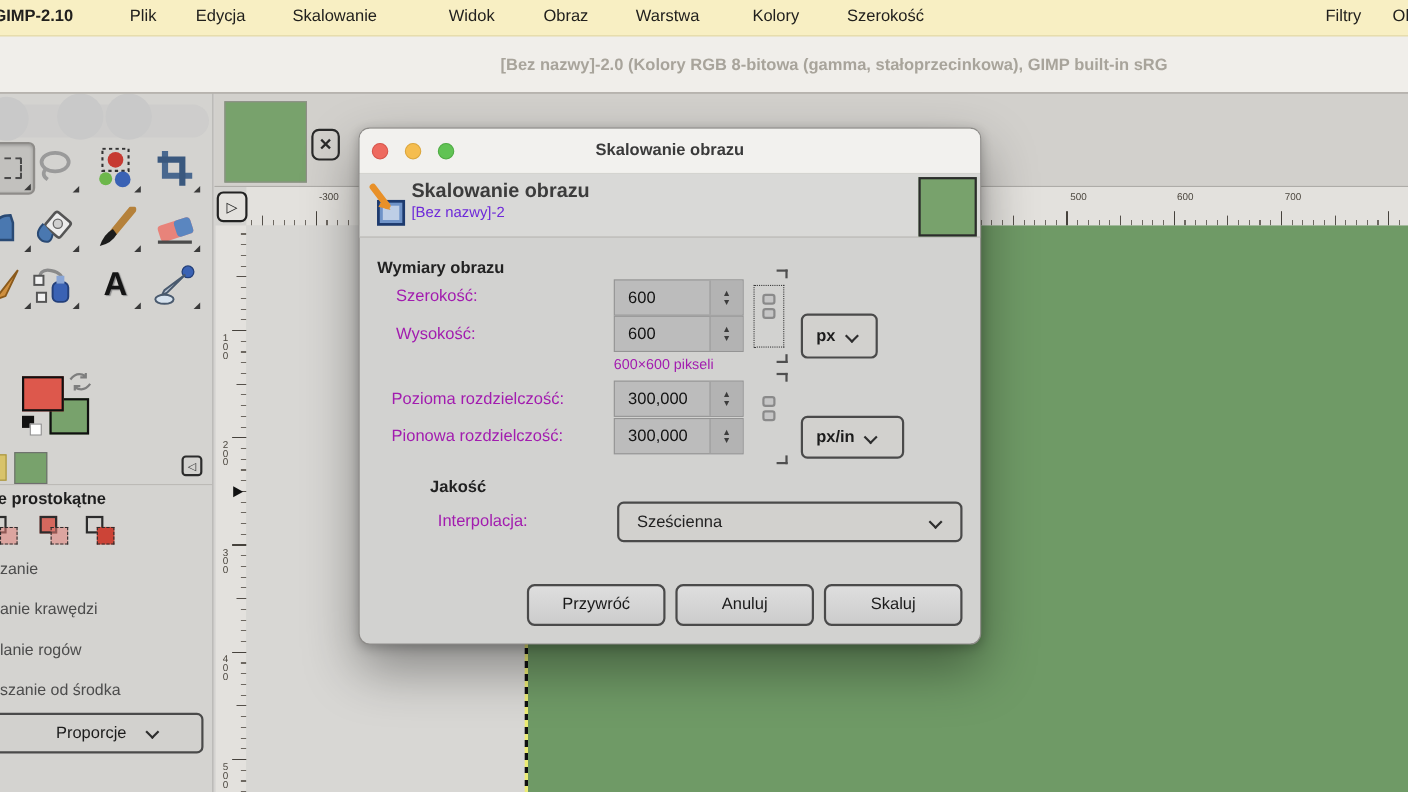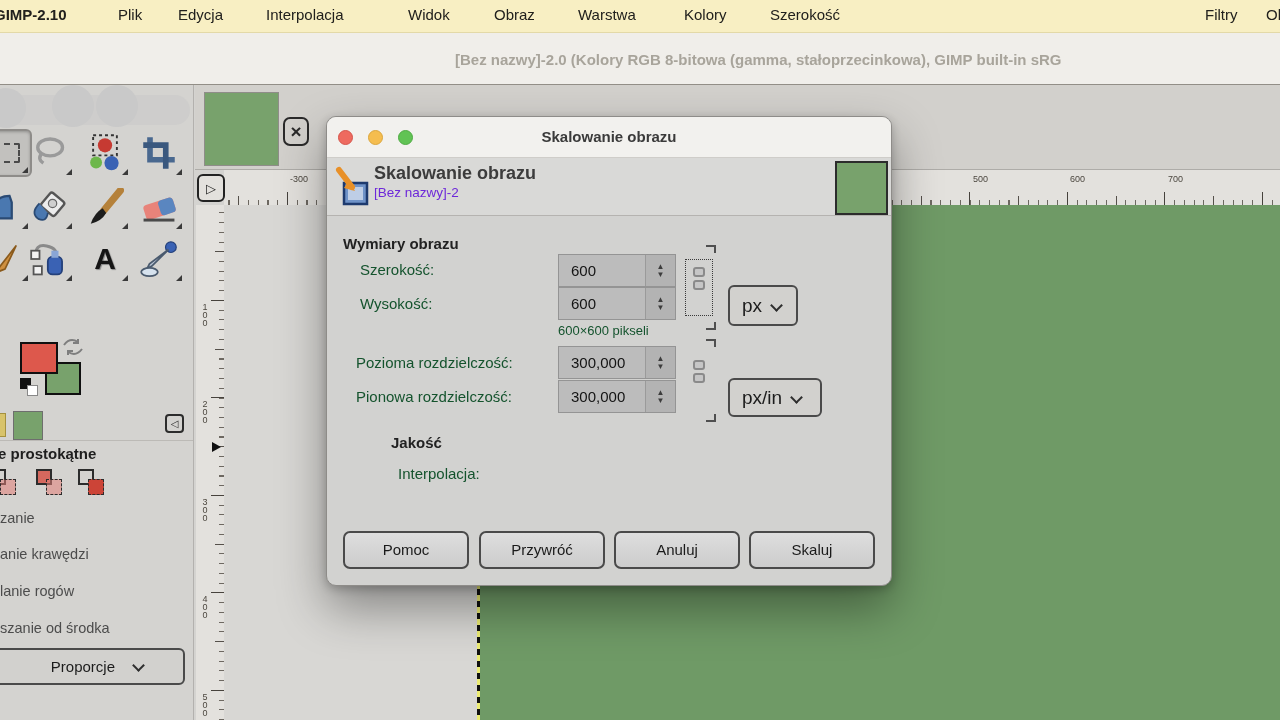--- a/index.html
+++ b/index.html
@@ -82,49 +82,49 @@
                   background:#f2f1ee; border-bottom:1px solid #cfcdc9; border-radius:9px 9px 0 0; }
   .light { position:absolute; top:13px; width:15px; height:15px; border-radius:50%; }
   #dlg-title { width:100%; text-align:center; margin-top:11px; font-size:15px; font-weight:700; color:#3a3a3a; }
   #dlg-header { position:absolute; left:0; top:41px; width:100%; height:58px;
                 background:#d9d9d7; border-bottom:1px solid #b5b3b0; }
   #dlg-header .h-title { position:absolute; left:47px; top:5px; font-size:18px; font-weight:700; color:#3c3c3c; }
   #dlg-header .h-sub { position:absolute; left:47px; top:27px; font-size:13.5px; color:#6d28d9; }
   #dlg-thumb { position:absolute; left:508px; top:3px; width:53px; height:54px;
                background:#78a26c; border:2px solid #2c2c2c; }
   .section { position:absolute; font-size:15px; font-weight:700; color:#222; }
-  .flabel { position:absolute; font-size:15px; color:#14532d; white-space:nowrap; }
+  .flabel { position:absolute; font-size:15px; color:#a21caf; white-space:nowrap; }
   .spin { position:absolute; left:231px; width:118px; height:33px; background:#bcbcbc;
           border:1px solid #949494; display:flex; }
   .spin .val { flex:1; font-size:15px; color:#141414; padding:7px 0 0 12px; }
   .spin .arrows { width:30px; border-left:1px solid #9a9a9a; background:#b3b3b3;
                   display:flex; flex-direction:column; align-items:center; justify-content:center;
                   font-size:8px; line-height:8px; color:#3c3c3c; }
   .chain-arm { position:absolute; width:10px; height:8px; }
   .chain-arm.t { border-top:2px solid #4f4f4f; border-right:2px solid #4f4f4f; }
   .chain-arm.b { border-bottom:2px solid #4f4f4f; border-right:2px solid #4f4f4f; }
   .links { position:absolute; display:flex; flex-direction:column; gap:3px; align-items:center; }
   .link { width:12px; height:10px; border:2px solid #8a8a8a; border-radius:3px; background:#c6c6c6; }
   .dotted-focus { position:absolute; border:1px dotted #3a3a3a; }
   .unitbox { position:absolute; display:flex; align-items:center; gap:10px; padding:0 12px;
-             font-size:19px; color:#1c1c1c; }
+             font-size:15px; color:#1c1c1c;font-weight:bold; }
   .dlg-btn { position:absolute; top:414px; width:126px; height:38px; border:2px solid #4a4a4a;
              border-radius:7px; background:linear-gradient(#dedede,#cccccc);
              font-size:15px; color:#1a1a1a; text-align:center; line-height:34px; }
   #interp-dd { position:absolute; left:234px; top:339px; width:314px; height:37px; }
   #interp-dd .txt { position:absolute; left:16px; top:8px; font-size:15px; }
 </style>
 </head>
 <body>
 
 <div id="menubar">
   <span class="mi appname" style="left:-6px">GIMP-2.10</span>
   <span class="mi" style="left:118px">Plik</span>
   <span class="mi" style="left:178px">Edycja</span>
-  <span class="mi" style="left:266px">Interpolacja</span>
+  <span class="mi" style="left:266px">Skalowanie</span>
   <span class="mi" style="left:408px">Widok</span>
   <span class="mi" style="left:494px">Obraz</span>
   <span class="mi" style="left:578px">Warstwa</span>
   <span class="mi" style="left:684px">Kolory</span>
   <span class="mi" style="left:770px">Szerokość</span>
   <span class="mi" style="left:1205px">Filtry</span>
   <span class="mi" style="left:1266px">Okna</span>
 </div>
 
 <div id="titlestrip">
@@ -404,18 +404,21 @@
   </div>
   <div class="chain-arm b" style="left:379px; top:297px;"></div>
 
   <div class="combo unitbox" style="left:401px; top:261px; width:94px; height:39px;">
     <span>px/in</span>
     <span class="chev"></span>
   </div>
 
   <div class="section" style="left:16px; top:317px;margin-left:48px;">Jakość</div>
   <div class="flabel" style="left:71px; top:348px;">Interpolacja:</div>
-
-  <div class="dlg-btn" style="left:16px;">Pomoc</div>
+  <div id="interp-dd" class="combo">
+    <span class="txt">Sześcienna</span>
+    <span class="chev" style="position:absolute; right:18px; top:12px;"></span>
+  </div>
+
   <div class="dlg-btn" style="left:287px;">Anuluj</div>
   <div class="dlg-btn" style="left:152px;">Przywróć</div>
   <div class="dlg-btn" style="left:422px;">Skaluj</div>
 </div>
 
 </body></html>

